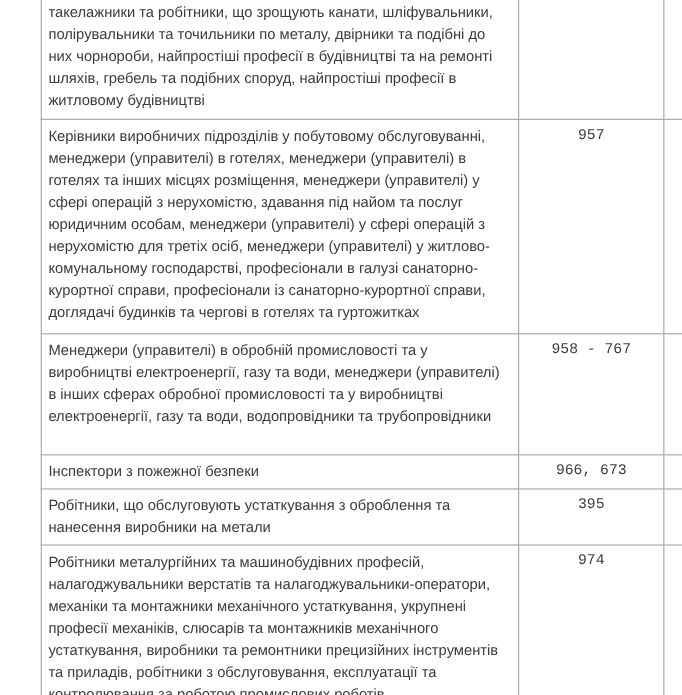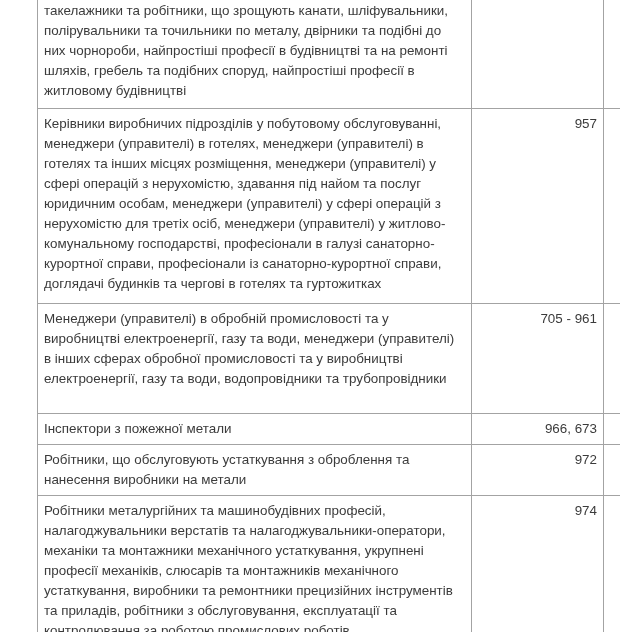--- a/index.html
+++ b/index.html
@@ -26,21 +26,21 @@
   table.doc-table td {
     border: 1px solid #a3a3a3;
     vertical-align: top;
     padding: 5px 6px;
     font-size: 13.4px;
     line-height: 20px;
     color: #3b3b3b;
     overflow: hidden;
   }
   td.col-text  { width: 421px; text-align: left; }
-  td.col-code  { width: 119px; text-align: right; }
+  td.col-code  { width: 119px; text-align: center; font-family: Liberation Mono, monospace; }
   td.col-blank { width: 110px; }
   tr.row-0 { height: 113px; }
   tr.row-1 { height: 195px; }
   tr.row-2 { height: 110px; }
   tr.row-3 { height: 31px;  }
   tr.row-4 { height: 49px;  }
   tr.row-5 { height: 150px; }
 </style>
 </head>
 <body>
@@ -53,31 +53,31 @@
       <td class="col-code"></td>
       <td class="col-blank"></td>
     </tr>
     <tr class="row-1">
       <td class="col-text">Керівники виробничих підрозділів у побутовому обслуговуванні, менеджери (управителі) в готелях, менеджери (управителі) в готелях та інших місцях розміщення, менеджери (управителі) у сфері операцій з нерухомістю, здавання під найом та послуг юридичним особам, менеджери (управителі) у сфері операцій з нерухомістю для третіх осіб, менеджери (управителі) у житлово-комунальному господарстві, професіонали в галузі санаторно-курортної справи, професіонали із санаторно-курортної справи, доглядачі будинків та чергові в готелях та гуртожитках</td>
       <td class="col-code">957</td>
       <td class="col-blank"></td>
     </tr>
     <tr class="row-2">
       <td class="col-text">Менеджери (управителі) в обробній промисловості та у виробництві електроенергії, газу та води, менеджери (управителі) в інших сферах обробної промисловості та у виробництві електроенергії, газу та води, водопровідники та трубопровідники</td>
-      <td class="col-code">705 - 961</td>
+      <td class="col-code">958 - 767</td>
       <td class="col-blank"></td>
     </tr>
     <tr class="row-3">
-      <td class="col-text">Інспектори з пожежної метали</td>
+      <td class="col-text">Інспектори з пожежної безпеки</td>
       <td class="col-code">966, 673</td>
       <td class="col-blank"></td>
     </tr>
     <tr class="row-4">
       <td class="col-text">Робітники, що обслуговують устаткування з оброблення та нанесення виробники на метали</td>
-      <td class="col-code">972</td>
+      <td class="col-code">395</td>
       <td class="col-blank"></td>
     </tr>
     <tr class="row-5">
       <td class="col-text">Робітники металургійних та машинобудівних професій, налагоджувальники верстатів та налагоджувальники-оператори, механіки та монтажники механічного устаткування, укрупнені професії механіків, слюсарів та монтажників механічного устаткування, виробники та ремонтники прецизійних інструментів та приладів, робітники з обслуговування, експлуатації та контролювання за роботою промислових роботів</td>
       <td class="col-code">974</td>
       <td class="col-blank"></td>
     </tr>
   </tbody>
     </table>
 </div>

